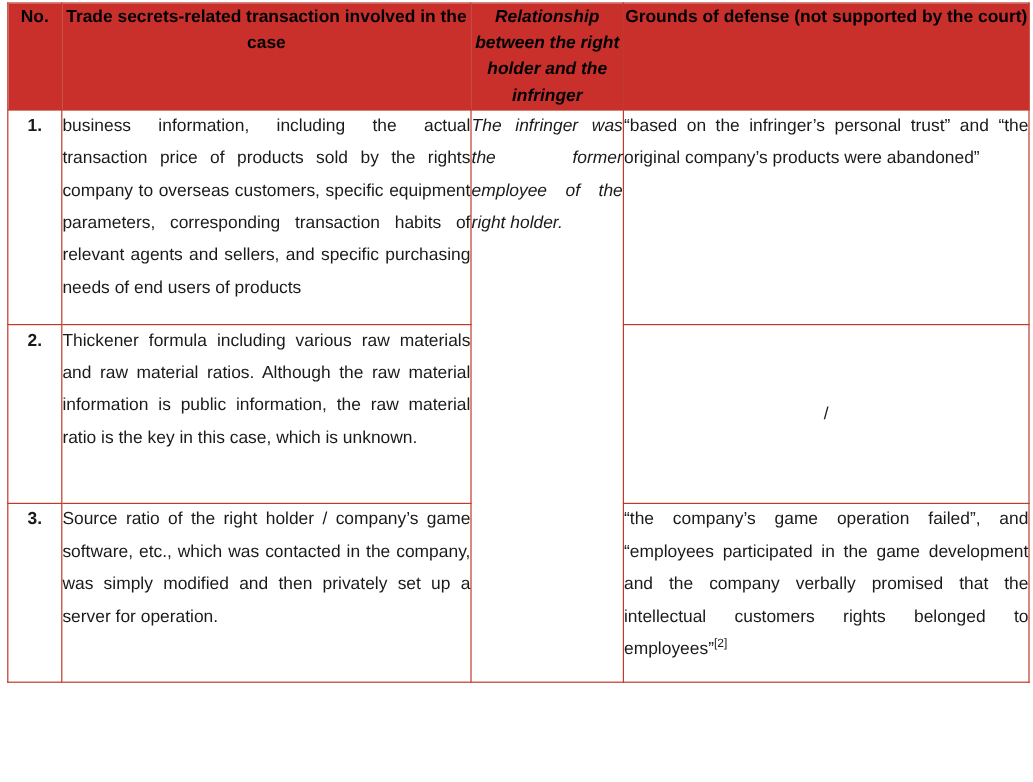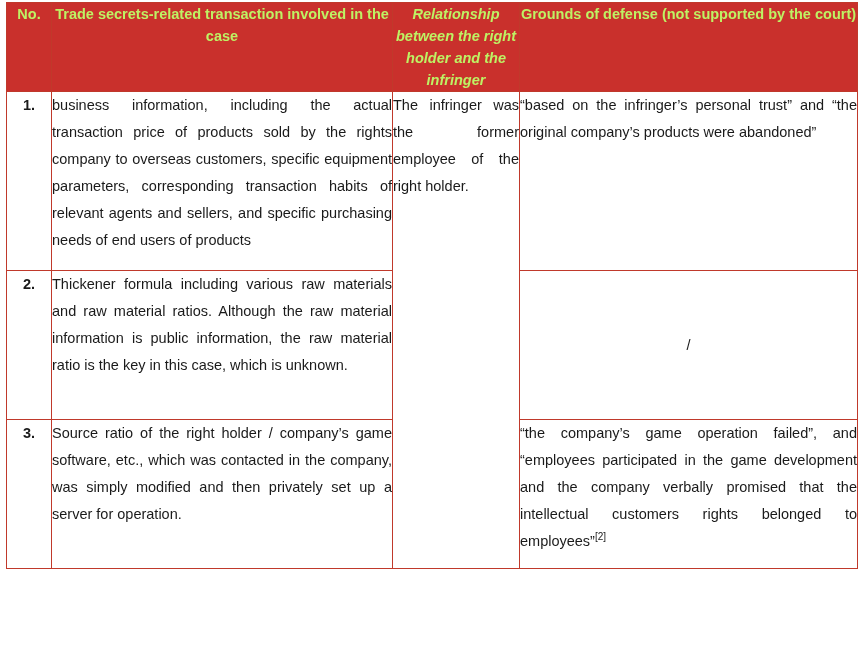--- a/index.html
+++ b/index.html
@@ -26,21 +26,21 @@
   }
   table.trade-secrets-table td,
   table.trade-secrets-table th {
     border: 1px solid #c0392b;
     vertical-align: top;
     padding: 0;
   }
   
   thead th {
     background: #c9302c;
-    color: #bef264;
+    color: #000000;
     font-weight: bold;
     font-size: 14.5px;
     line-height: 22px;
     text-align: center;
     vertical-align: middle;
     padding: 8px 6px;
     border: 1px solid #c9302c;
   }
   th.col-no { width: 44px; }
   th.col-info { width: 340px; }
@@ -62,20 +62,21 @@
   td.cell-info {
     text-align: justify;
     text-justify: inter-character;
     word-break: break-word;
   }
   td.cell-rel {
     text-align: justify;
     text-justify: inter-character;
     word-break: break-word;
     vertical-align: top;
+    font-style: italic;
   }
   td.cell-grounds {
     text-align: justify;
     text-justify: inter-character;
     word-break: break-word;
   }
   td.cell-grounds.centered {
     text-align: center;
     vertical-align: middle;
   }

